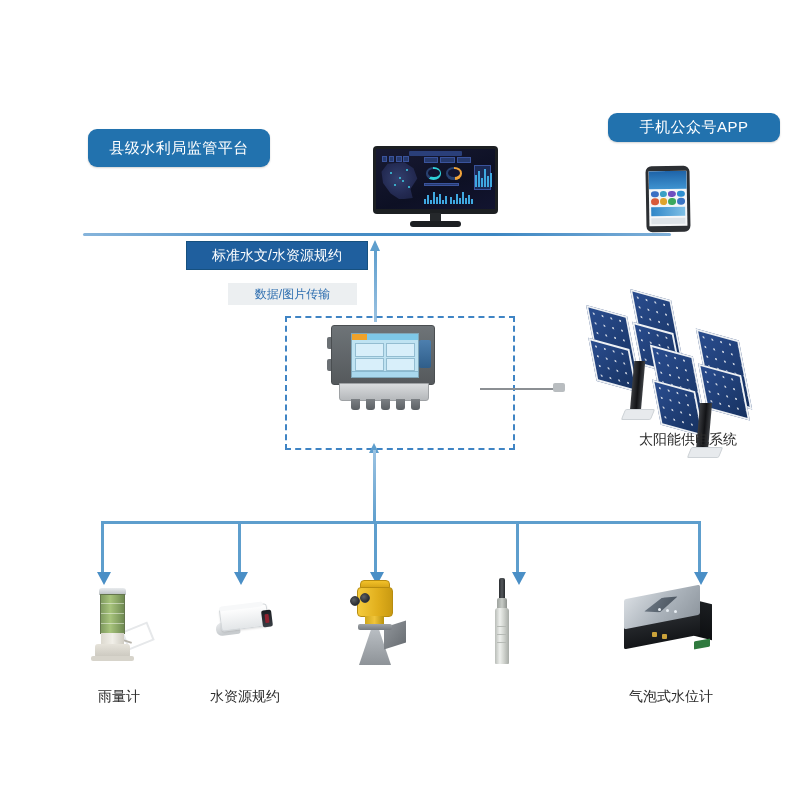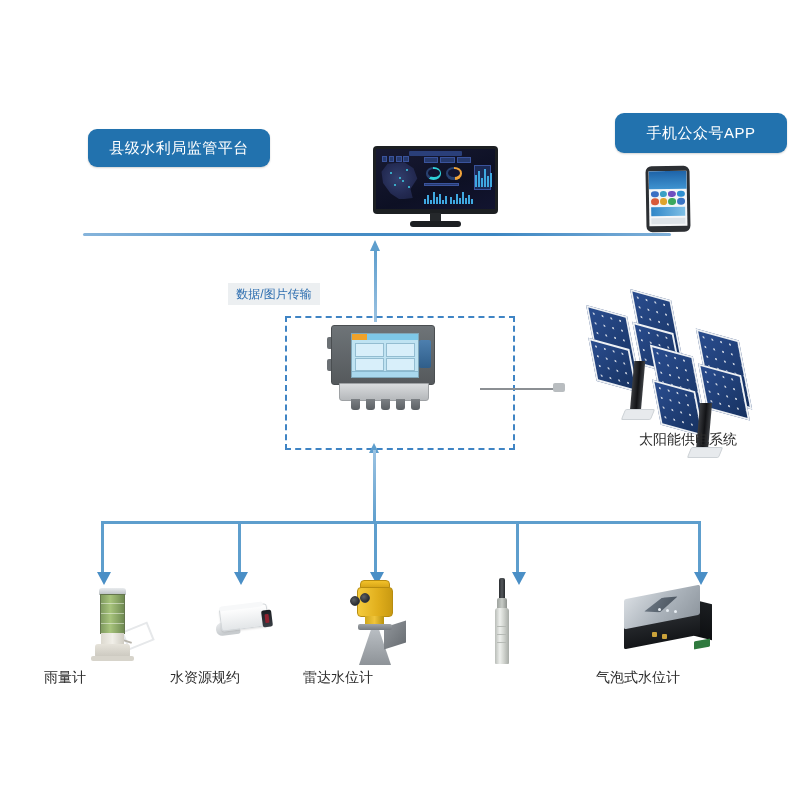--- a/index.html
+++ b/index.html
@@ -21,39 +21,39 @@
     color: #ffffff;
     border-radius: 9px;
     display: flex; align-items: center; justify-content: center;
     font-size: 15px;
     letter-spacing: .5px;
     white-space: nowrap;
     box-shadow: 0 1px 2px rgba(0,0,0,.18);
   }
   #pill-prov  { left: 88px;  top: 129px; width: 182px; height: 38px; }
   #pill-city  { left: 347px; top: 100px; width: 196px; height: 38px; font-size:15px;}
-  #pill-app   { left: 608px; top: 113px; width: 172px; height: 40px; margin-left: 7px; }
+  #pill-app   { left: 608px; top: 113px; width: 172px; height: 29px; }
 
   
   #trunk-top {
     left: 83px; top: 233px; width: 588px; height: 3px;
     background: linear-gradient(to right, #86b4db 0%, #4a8fc6 35%, #3d87c2 70%, #7fb0d9 100%);
     border-radius: 2px;
   }
 
   
   #protocol-box {
     position:absolute; left: 186px; top: 241px; width: 182px; height: 29px;
     background: #1f5f9e; border: 1px solid #16507f;
     color: #fff; font-size: 14px;
     display: flex; align-items: center; justify-content: center;
     white-space: nowrap;
   }
   #datatrans-box {
-    position:absolute; left: 228px; top: 283px; width: 92px; height: 22px;
+    position:absolute; left: 228px; top: 283px; width: 129px; height: 22px;
     background: #eceff1; color: #2f6fb0; font-size: 12px;
     display:flex; align-items:center; justify-content:center;
     white-space: nowrap;
   }
 
   
   #arrow-up-main { left: 370px; top: 240px; width: 11px; height: 82px; }
   .arrow-up-shaft {
     position:absolute; left:4px; top:10px; width:3px; bottom:0;
     background: linear-gradient(to bottom, #5e9ecd, #9cc3e2);
@@ -213,21 +213,21 @@
     position:absolute; top: 521px; width: 3px; height: 56px; background:#5e9ecd;
   }
   .drop-head {
     position:absolute; top: 572px; width:0; height:0;
     border-left: 7px solid transparent; border-right: 7px solid transparent;
     border-top: 13px solid #4a8fc6;
   }
 
   
   .sensor-label {
-    position:absolute; top: 669px; width: 150px; text-align:left;
+    position:absolute; top: 688px; width: 150px; text-align:center;
     font-size: 14px; color:#2b2b2b; white-space: nowrap;
   }
 
   
   .sensor-art { position:absolute; }
 
   
   #art-rain { left: 82px; top: 588px; width: 74px; height: 74px; }
   .rg-top { position:absolute; left:17px; top:0; width:27px; height:7px;
     background: linear-gradient(to bottom,#e9ecee,#b9bec2); border-radius:3px 3px 0 0; }
@@ -391,20 +391,21 @@
             <span style="background:#3a74c4"></span>
         </div>
         <div class="ph-banner"></div>
         <div class="ph-rows"></div>
       </div>
     </div>
   </div>
 
   <div class="abs" id="trunk-top"></div>
 
+  <div id="protocol-box">标准水文/水资源规约</div>
   <div id="datatrans-box">数据/图片传输</div>
 
   <div class="abs" id="arrow-up-main">
     <div class="arrow-up-head"></div>
     <div class="arrow-up-shaft"></div>
   </div>
 
   <div class="abs" id="rtu-zone"></div>
 
   <div class="abs" id="antenna-wire"></div>
@@ -520,16 +521,15 @@
     <div class="bb-led" style="left:36px;top:20px"></div>
     <div class="bb-led" style="left:44px;top:21px"></div>
     <div class="bb-led" style="left:52px;top:22px"></div>
     <div class="bb-port" style="left:30px;top:44px;width:5px;height:5px"></div>
     <div class="bb-port" style="left:40px;top:46px;width:5px;height:5px"></div>
     <div class="bb-green"></div>
   </div>
 
   <div class="sensor-label" style="left:44px">雨量计</div>
   <div class="sensor-label" style="left:170px">水资源规约</div>
-  <div class="sensor-label" style="left:303px">雷达水位计</div>
   <div class="sensor-label" style="left:596px">气泡式水位计</div>
 
 </div>
 
 </body></html>

